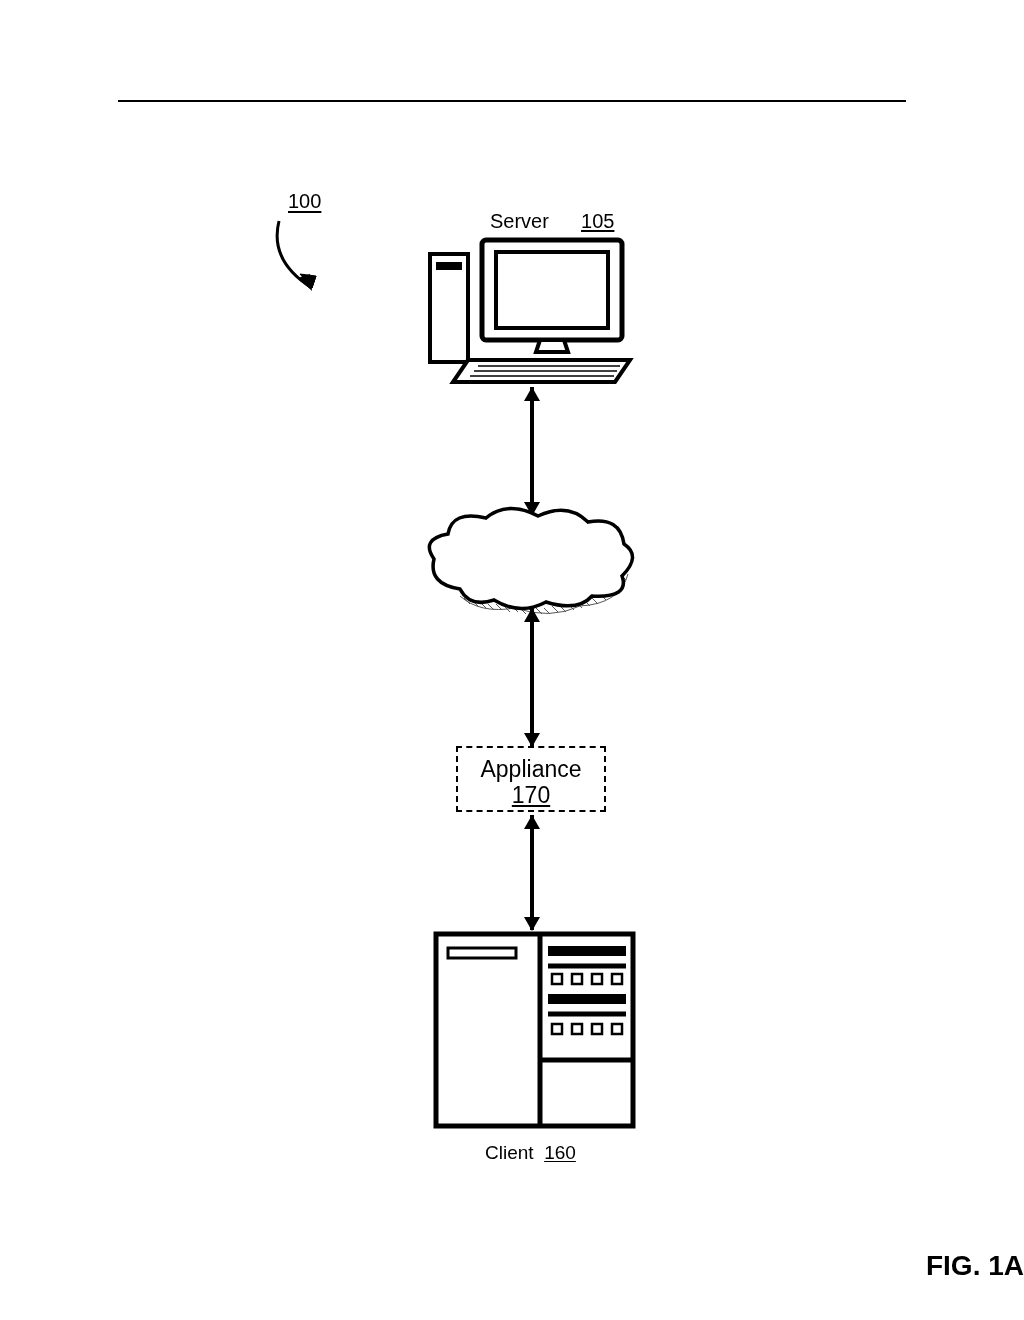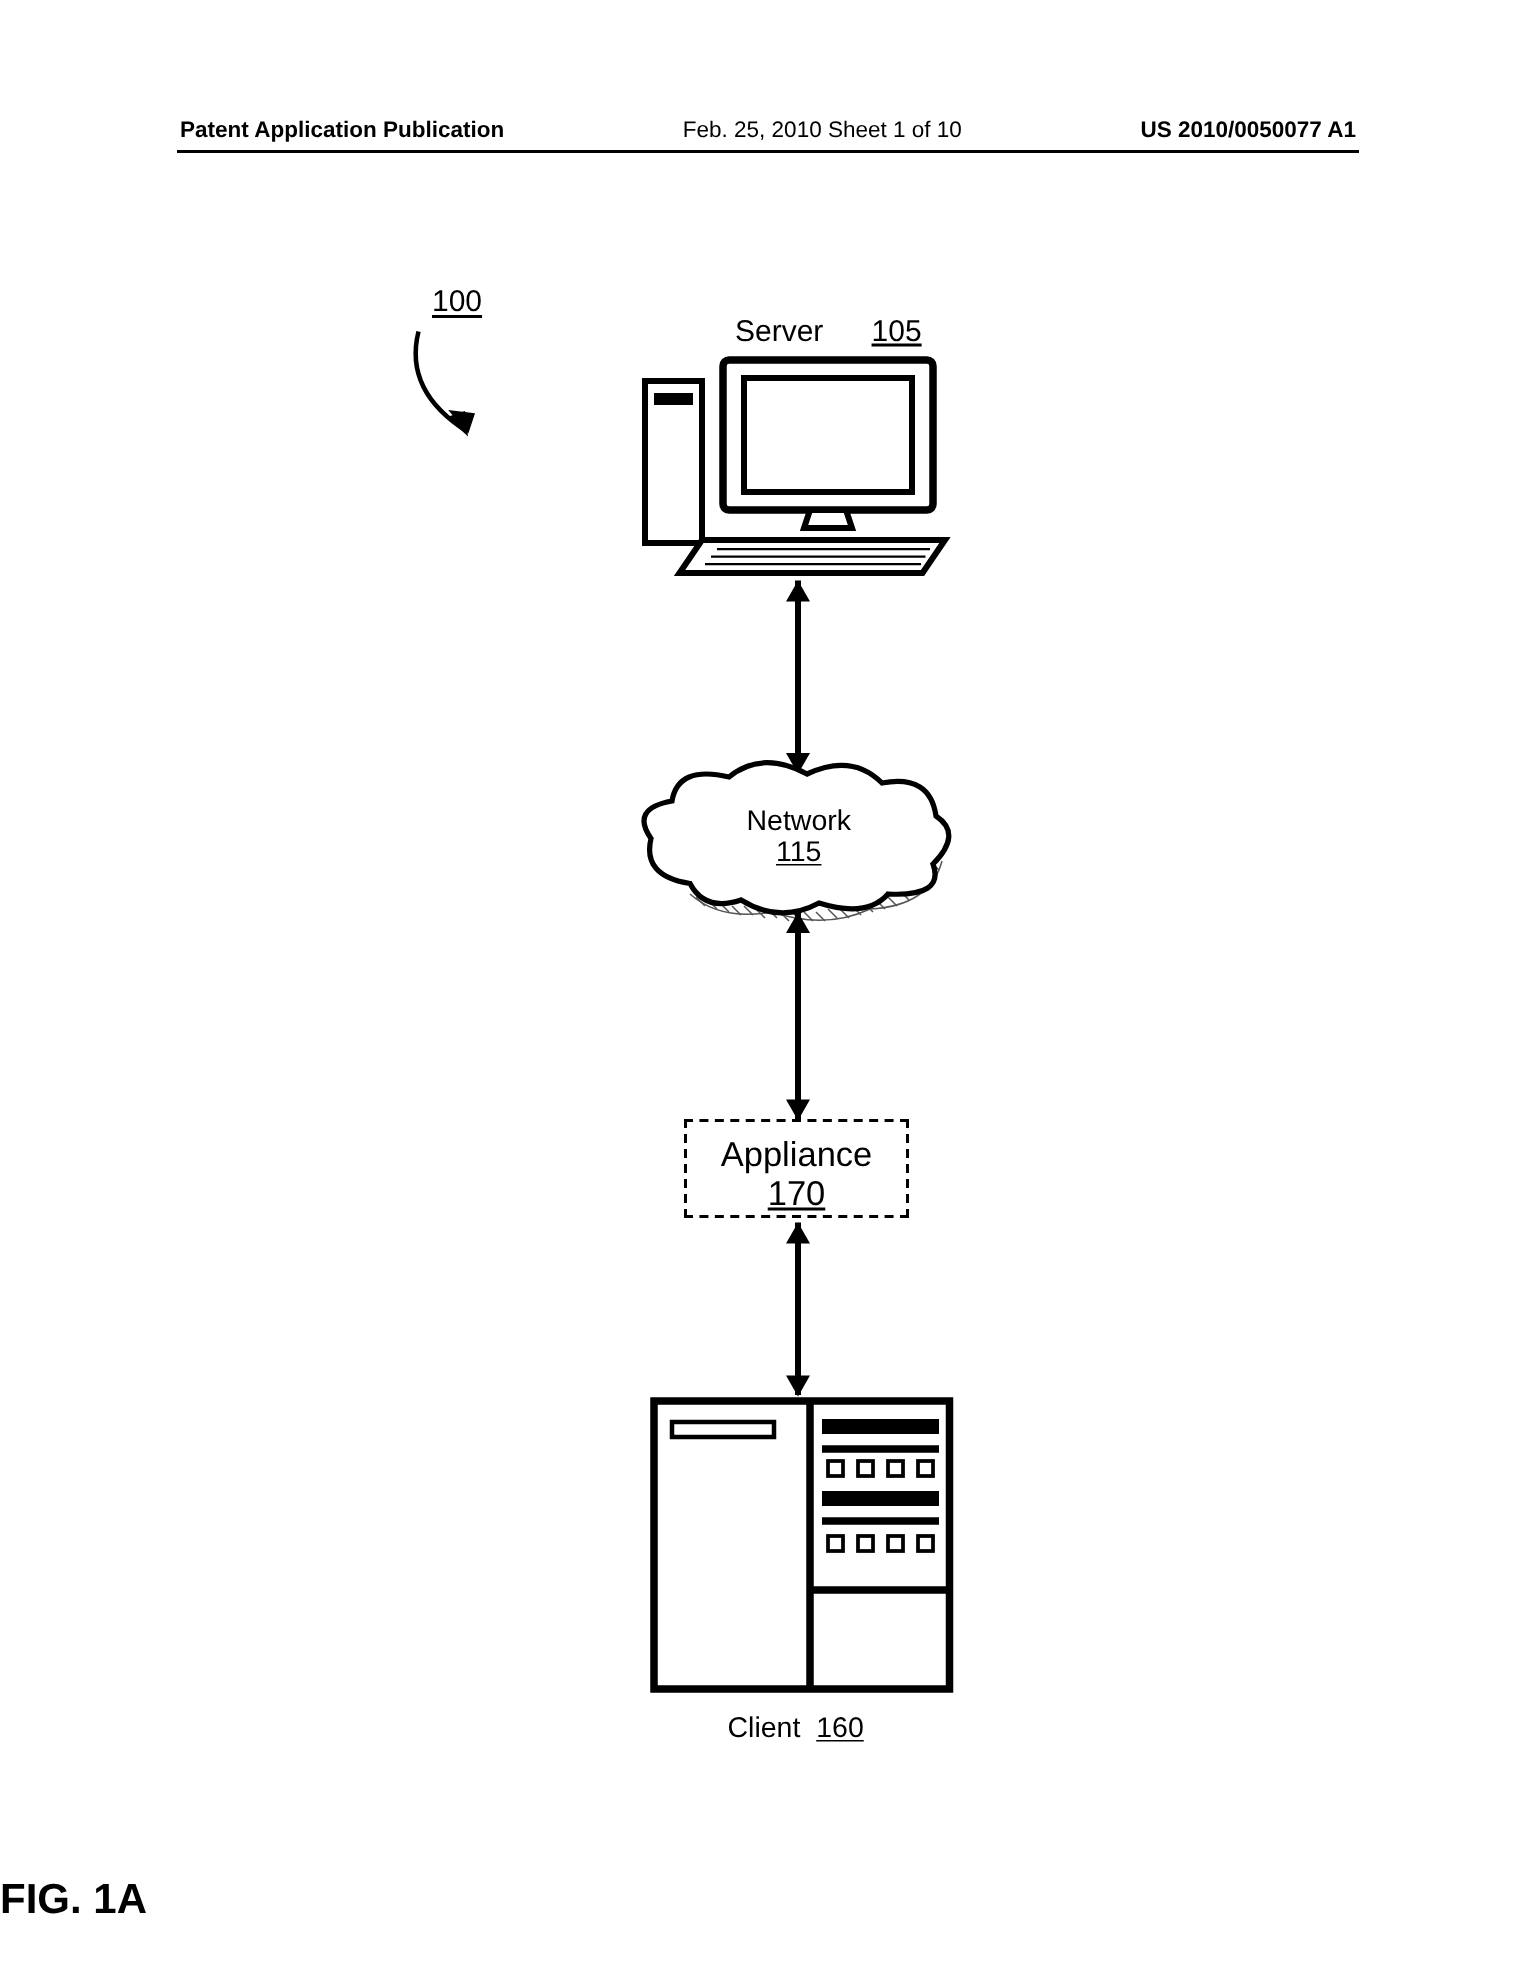--- a/index.html
+++ b/index.html
@@ -148,35 +148,30 @@
     font-size: 19px;
   }
   .server-label .u { text-decoration: underline; text-underline-offset: 2px; }
 
   
   .fig-label {
     position: absolute;
     top: 1060px;
     left: 0;
     width: 1024px;
-    text-align: left;
+    text-align: right;
     font-size: 28px;
     font-weight: bold;
   }
 </style>
 </head>
 <body>
 
 <div class="page">
 
-  <div class="header">
-    <span class="left">Patent Application Publication</span>
-    <span class="center">Feb. 25, 2010  Sheet 1 of 10</span>
-    <span class="right">US 2010/0050077 A1</span>
-  </div>
   <div class="header-line"></div>
 
   <div class="figure">
 
     <div class="ref100">100</div>
 
     <svg class="arrow100" viewBox="0 0 70 90">
       <path d="M 15 5 Q 5 45 48 72" fill="none" stroke="#000" stroke-width="3"></path>
       <path d="M 48 72 L 36 58 L 52 60 Z M 48 72 L 52 60" fill="#000" stroke="#000" stroke-width="1"></path>
       <polygon points="48,75 34,62 46,58" fill="#000"></polygon>
@@ -223,24 +218,20 @@
                  Q 32 6 66 14
                  Q 88 -4 118 12
                  Q 148 -2 168 18
                  Q 200 12 204 40
                  Q 222 52 202 72
                  Q 210 94 172 92
                  Q 158 108 126 98
                  Q 100 112 74 96
                  Q 50 104 40 85 Z" fill="#fff" stroke="#000" stroke-width="3.5"></path>
       </svg>
-      <div class="cloud-label">
-        <span>Network</span><br>
-        <span class="u">115</span>
-      </div>
     </div>
 
     <div class="arrow arrow2"></div>
     <div class="arrowhead ah-up" style="top:418px"></div>
     <div class="arrowhead ah-down" style="top:543px"></div>
 
     <div class="appliance">
       <span>Appliance</span><br>
       <span class="u">170</span>
     </div>

